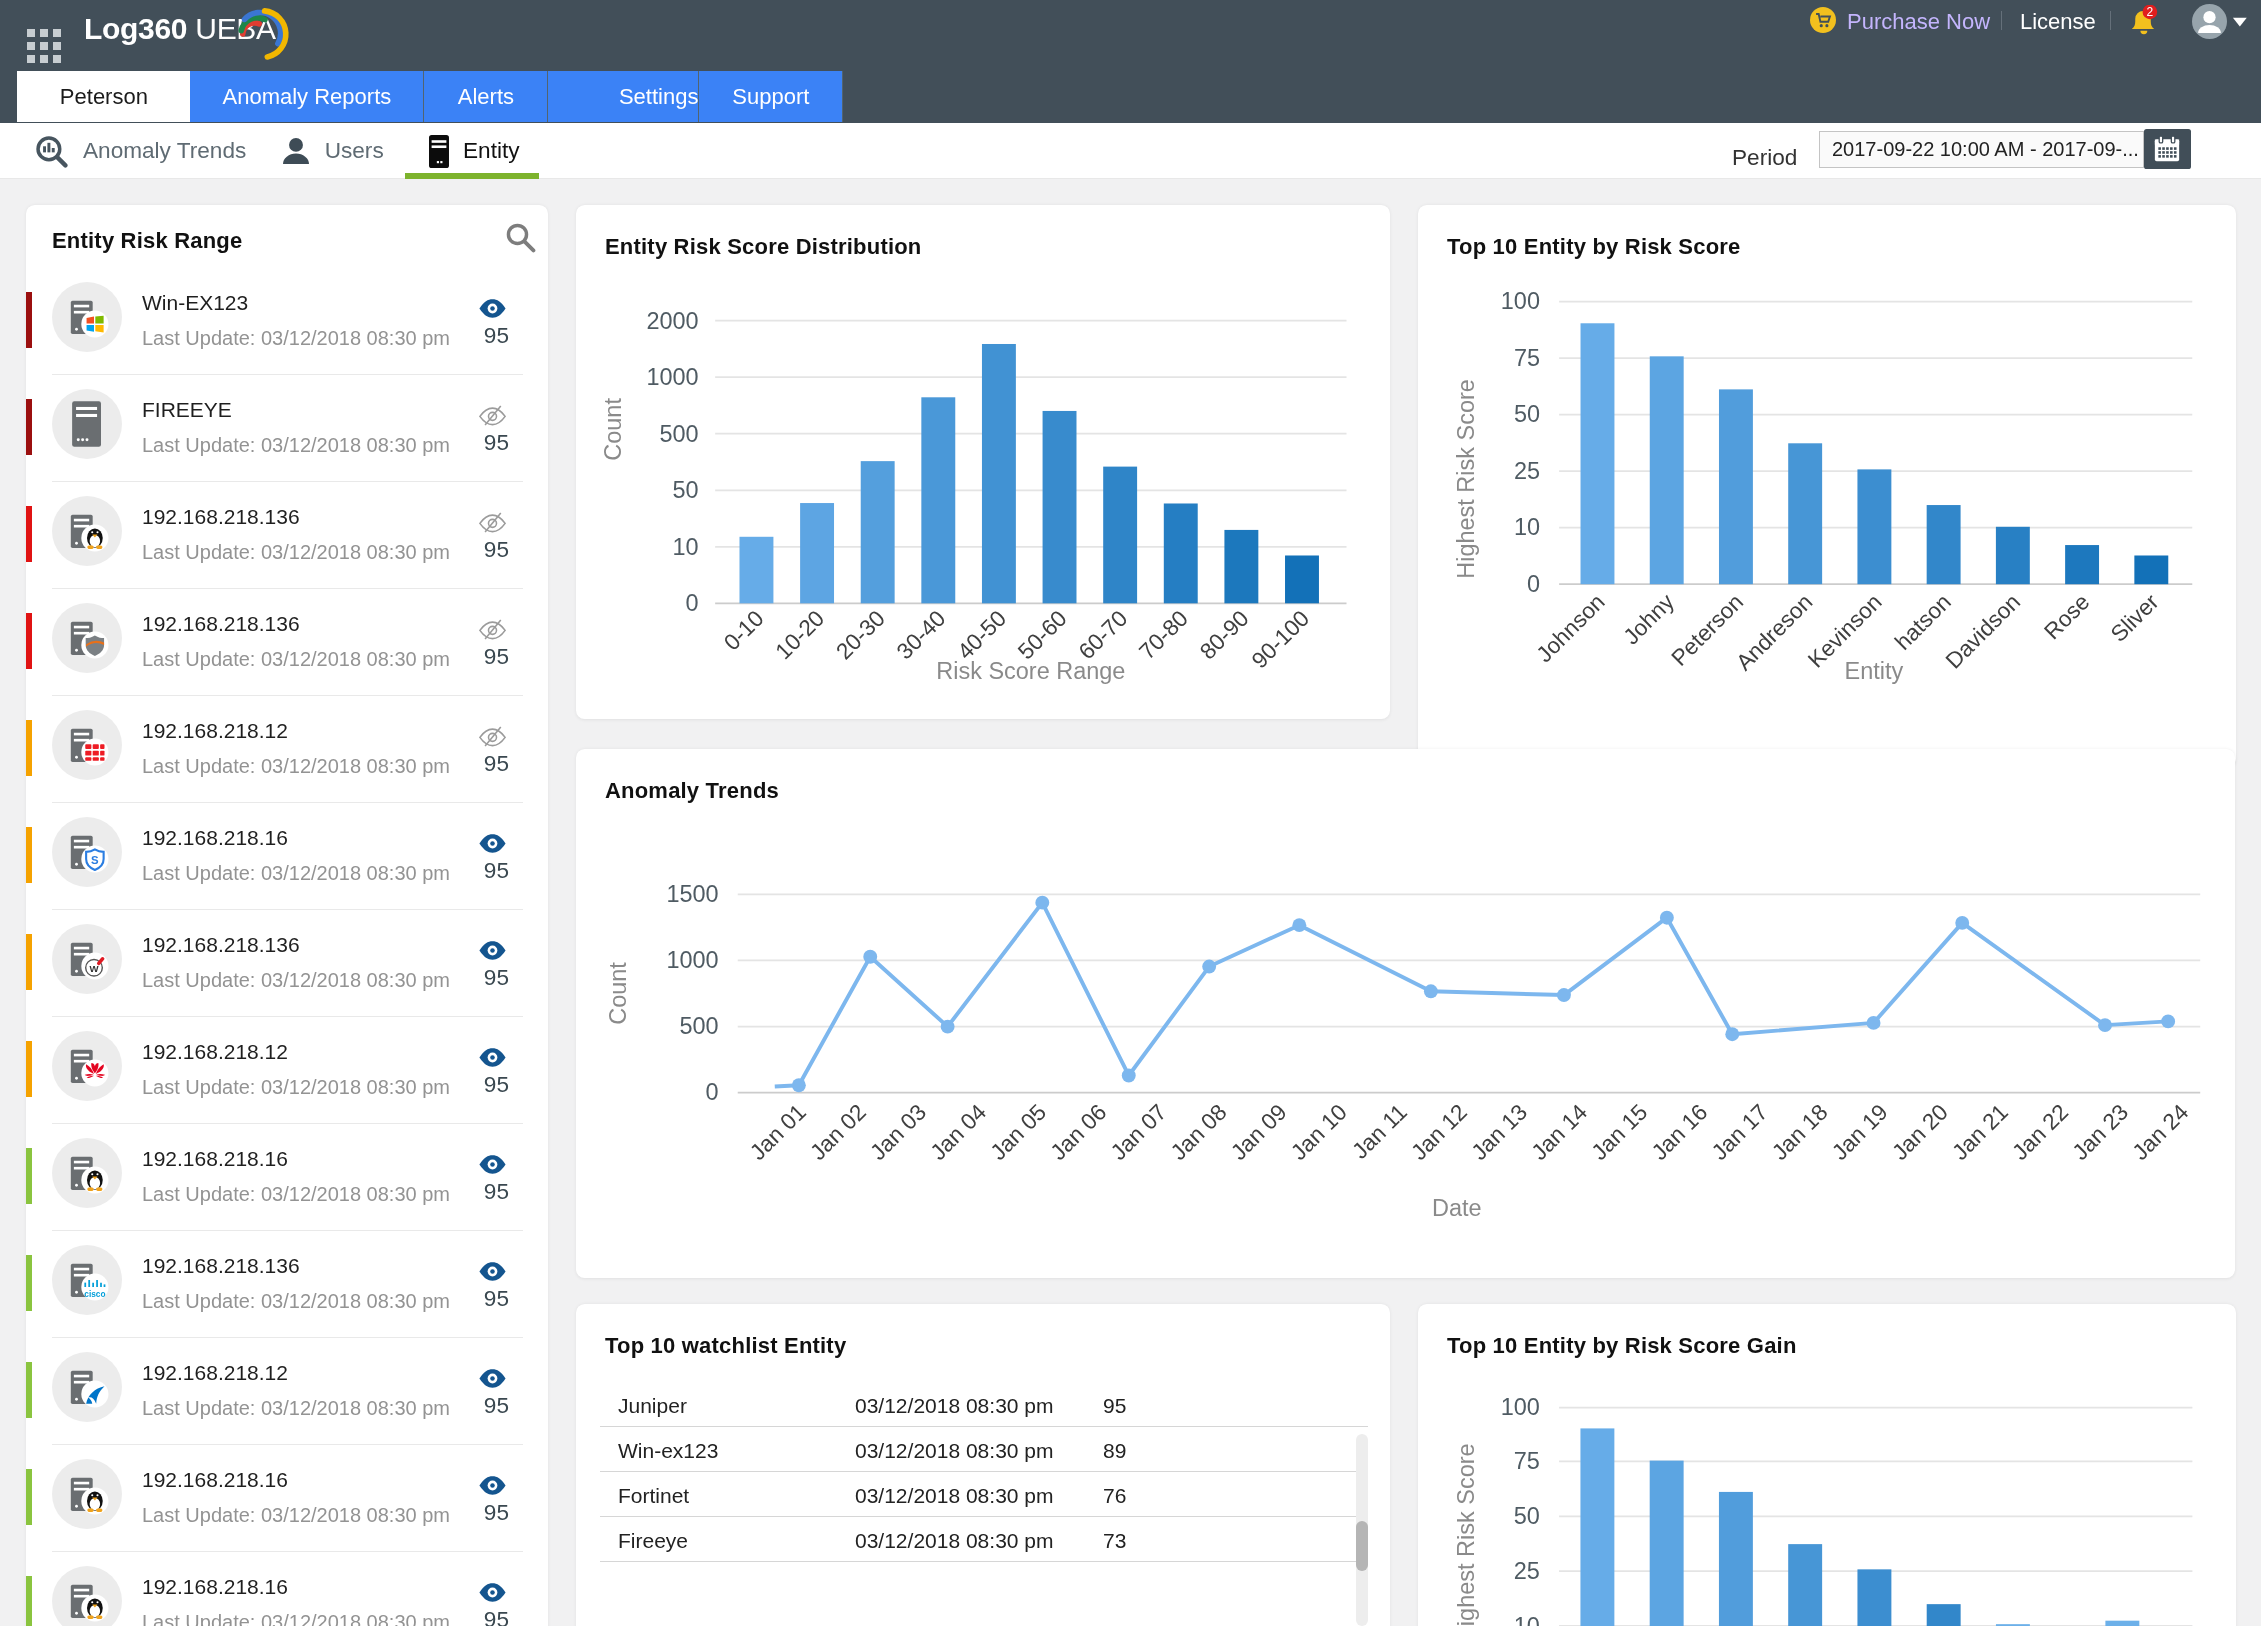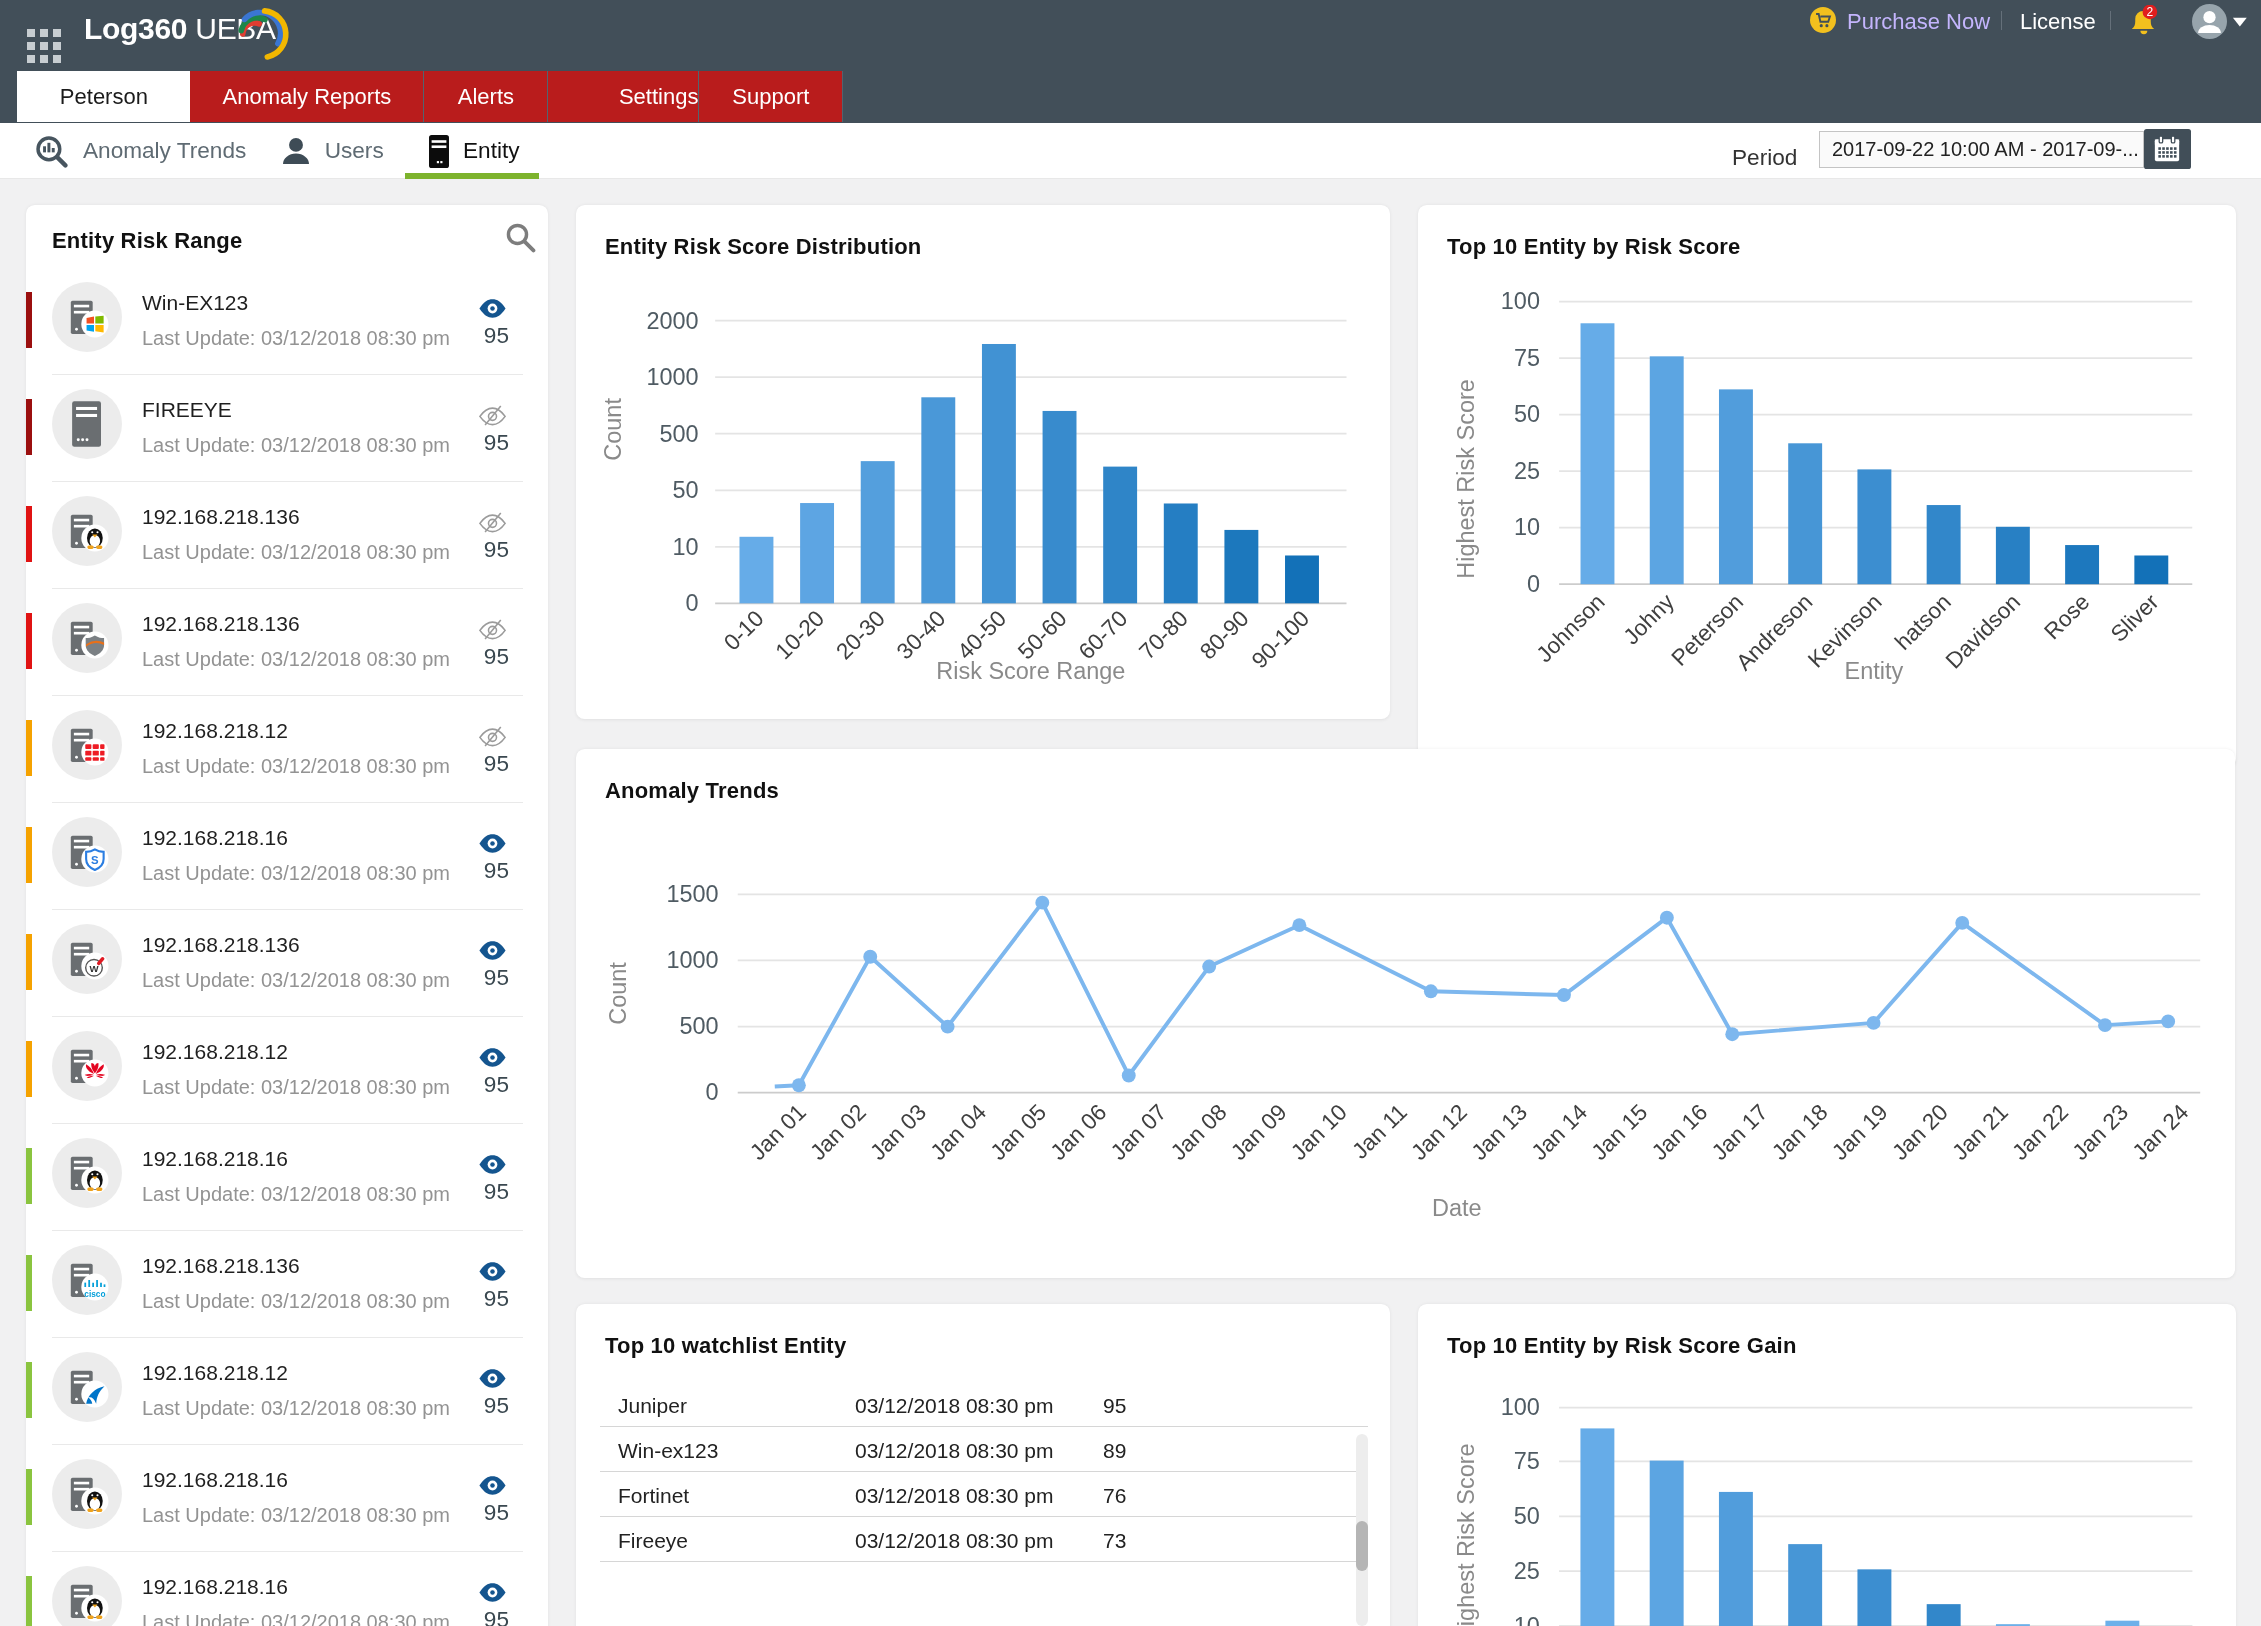--- a/index.html
+++ b/index.html
@@ -10,21 +10,21 @@
 .gridicon div{position:absolute;width:7.8px;height:7.8px;background:#c7cdd1;}
 .logo{position:absolute;left:84px;top:12px;color:#fff;font-size:30px;letter-spacing:-0.3px;white-space:nowrap;}
 .logo b{font-weight:bold;}
 .logo span{font-weight:normal;color:#fdfdfd;}
 .logoarc{position:absolute;left:234px;top:7px;}
 .topright{position:absolute;left:0;top:0;width:2261px;height:52px;color:#fff;font-size:22px;}
 .tr-item{position:absolute;top:8.7px;white-space:nowrap;}
 .purchase{color:#c4b5fd;}
 .divider{position:absolute;top:11.3px;width:0.9px;height:19px;background:#65707a;}
 .tabs{position:absolute;left:17.4px;top:71px;height:51px;display:flex;}
-.tab{height:51px;line-height:51px;padding:0 38px;background:#b91c1c;color:#fff;font-size:22px;border-right:0.9px solid #52646f;}
+.tab{height:51px;line-height:51px;padding:0 38px;background:#3b82f6;color:#fff;font-size:22px;border-right:0.9px solid #52646f;}
 .tab.active{background:#fff;color:#1b1b1b;border-right:none;}
 .subnav{position:absolute;left:0;top:123px;width:2261px;height:56px;background:#fff;border-bottom:0.9px solid #e8e8e8;}
 .sn-item{position:absolute;top:0;height:56px;font-size:22.6px;color:#5f6b73;display:flex;align-items:center;}
 .sn-item.active{color:#111;}
 .greenbar{position:absolute;left:405px;top:50px;width:134px;height:6px;background:#7db32d;}
 .period-label{position:absolute;left:1732px;top:22px;font-size:22.6px;color:#333;}
 .period-input{position:absolute;left:1819px;top:7.8px;width:325px;height:37px;background:#fafafa;border:0.9px solid #c4c4c4;font-size:20px;color:#222;line-height:35px;padding-left:12px;white-space:nowrap;overflow:hidden;}
 .calbtn{position:absolute;left:2144px;top:6px;width:47px;height:40px;background:#414e58;border-radius:2.6px;}
 .bodyarea{position:absolute;left:0;top:179px;width:2261px;height:1447px;}
 .card{position:absolute;background:#fff;border-radius:8.7px;box-shadow:0 0.9px 3.5px rgba(0,0,0,0.07);}

